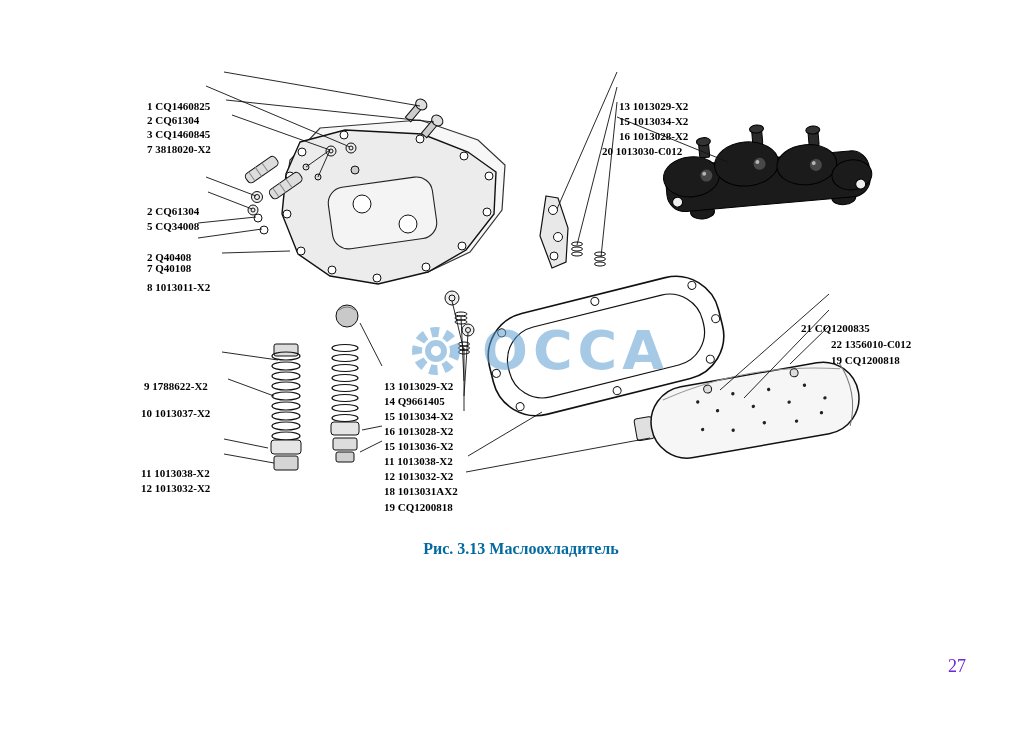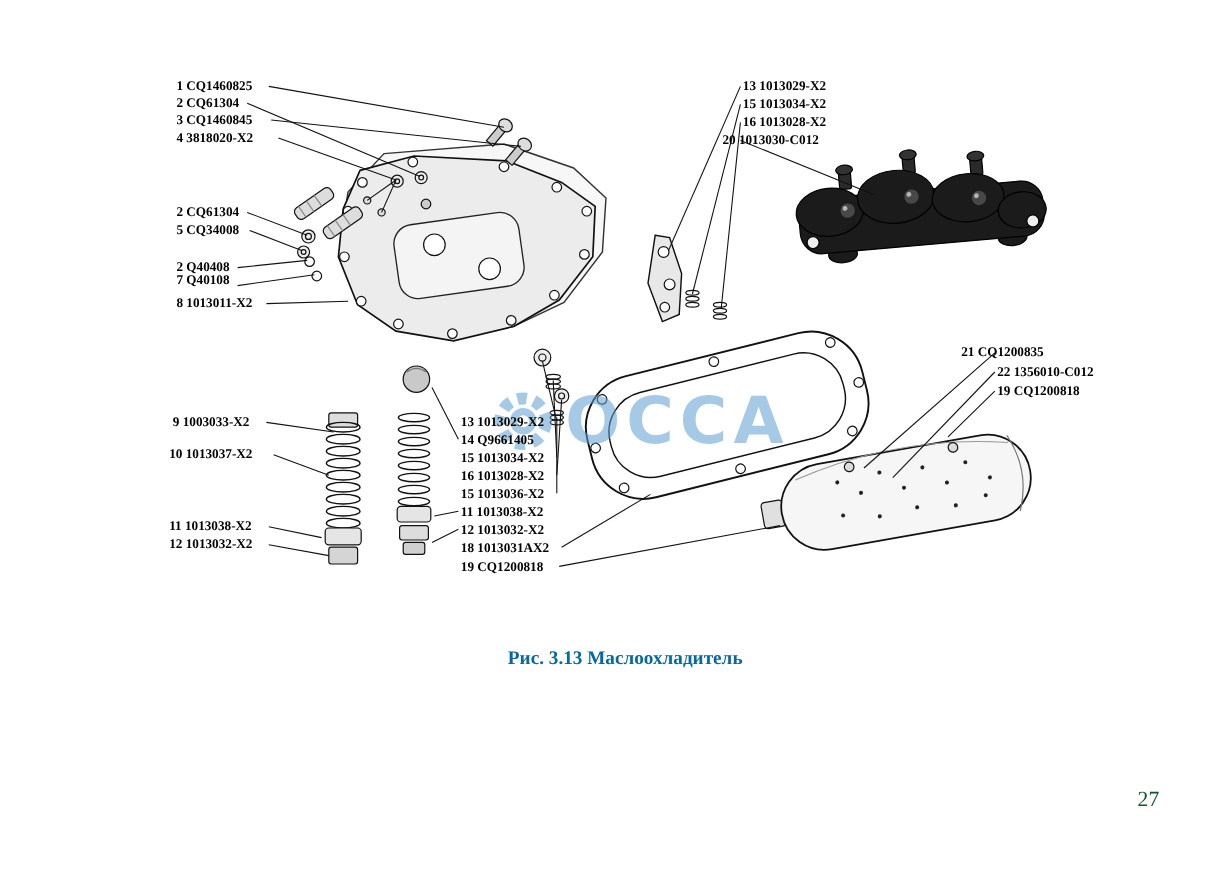--- a/index.html
+++ b/index.html
@@ -11,28 +11,29 @@
     overflow:hidden;
   }
   .callout{
     position:absolute;
     font-size:11px;
     font-weight:bold;
     color:#000;
     white-space:nowrap;
     line-height:13px;
     z-index:30;
+    margin-top:34px;
   }
   .diagram{
     position:absolute;top:0;left:0;z-index:10;
   }
   .watermark{
     position:absolute;
     top:324px;left:410px;
-    display:flex;align-items:center;gap:9px;
+    display:flex;align-items:center;gap:20px;
     opacity:.55;
     z-index:20;
     pointer-events:none;
   }
   .watermark .wm-text{
     font-family:"DejaVu Sans", sans-serif;
     font-weight:bold;
     font-size:54px;
     letter-spacing:5px;
     line-height:1;
@@ -44,21 +45,21 @@
     text-align:center;
     font-size:16px;
     font-weight:bold;
     color:#0369a1;
     z-index:30;
   }
   .pagenum{
     position:absolute;
     top:656px;left:948px;
     font-size:18px;
-    color:#14532d;
+    color:#6d28d9;
     z-index:30;
   }
 </style>
 </head>
 <body>
 
 <div class="page">
 
   <svg class="diagram" width="1024" height="731" viewBox="0 0 1024 731">
 
@@ -298,30 +299,30 @@
     <svg width="52" height="52" viewBox="0 0 52 52">
       <circle cx="26" cy="26" r="19" fill="none" stroke="#5f9fd1" stroke-width="10" stroke-dasharray="8 6"></circle>
       <circle cx="26" cy="26" r="8" fill="none" stroke="#5f9fd1" stroke-width="6"></circle>
     </svg>
     <span class="wm-text">ОССА</span>
   </div>
 
   <div class="callout" style="left:147px;top:66px">1 CQ1460825</div>
   <div class="callout" style="left:147px;top:80px">2 CQ61304</div>
   <div class="callout" style="left:147px;top:94px">3 CQ1460845</div>
-  <div class="callout" style="left:147px;top:109px">4 3818020-X2</div>
+  <div class="callout" style="left:147px;top:109px">7 3818020-X2</div>
 
   <div class="callout" style="left:147px;top:171px">2 CQ61304</div>
   <div class="callout" style="left:147px;top:186px">5 CQ34008</div>
 
   <div class="callout" style="left:147px;top:217px">2 Q40408</div>
   <div class="callout" style="left:147px;top:228px">7 Q40108</div>
   <div class="callout" style="left:147px;top:247px">8 1013011-X2</div>
 
-  <div class="callout" style="left:144px;top:346px">9 1003033-X2</div>
+  <div class="callout" style="left:144px;top:346px">9 1788622-X2</div>
   <div class="callout" style="left:141px;top:373px">10 1013037-X2</div>
 
   <div class="callout" style="left:141px;top:433px">11 1013038-X2</div>
   <div class="callout" style="left:141px;top:448px">12 1013032-X2</div>
 
   <div class="callout" style="left:384px;top:346px">13 1013029-X2</div>
   <div class="callout" style="left:384px;top:361px">14 Q9661405</div>
   <div class="callout" style="left:384px;top:376px">15 1013034-X2</div>
   <div class="callout" style="left:384px;top:391px">16 1013028-X2</div>
   <div class="callout" style="left:384px;top:406px">15 1013036-X2</div>

